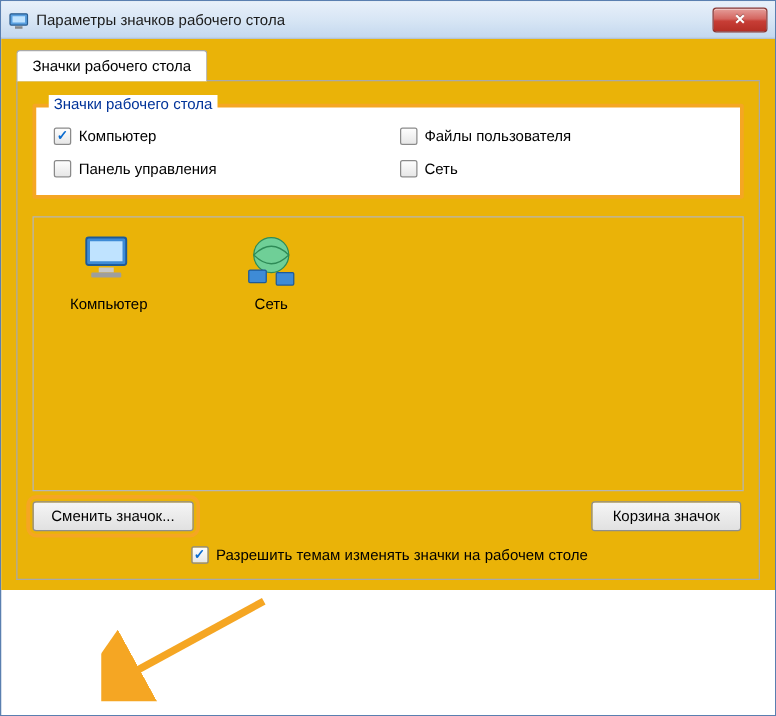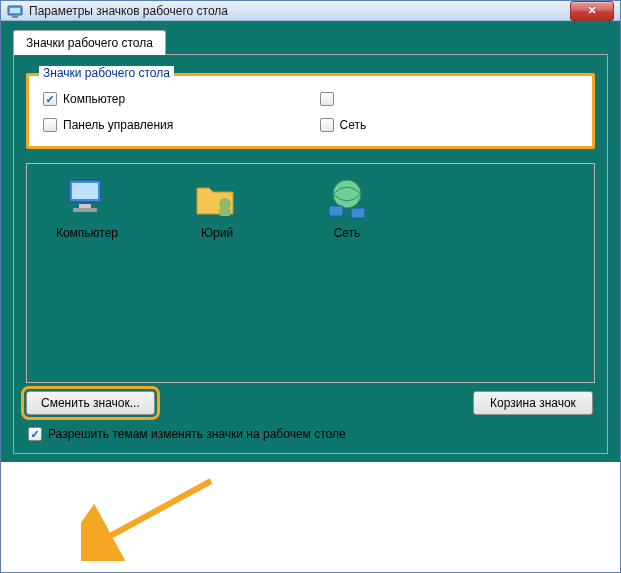--- a/index.html
+++ b/index.html
@@ -1,40 +1,40 @@
 <!DOCTYPE html>
 <html><head>
   <meta charset="utf-8">
   <style>
     * { box-sizing: border-box; margin: 0; padding: 0; font-family: "Segoe UI", Tahoma, sans-serif; font-size: 12px; }
     body { background: #fff; }
     .window { width: 621px; height: 573px; background: #fff; border: 1px solid #5a7fb0; position: relative; }
-    .titlebar { height: 20px; background: linear-gradient(to bottom, #e8f0fa 0%, #d8e6f5 50%, #c4d8ee 100%); border-bottom: 1px solid #9db7d8; display: flex; align-items: center; padding: 0 6px; position: relative; }
+    .titlebar { height: 30px; background: linear-gradient(to bottom, #e8f0fa 0%, #d8e6f5 50%, #c4d8ee 100%); border-bottom: 1px solid #9db7d8; display: flex; align-items: center; padding: 0 6px; position: relative; }
     .titlebar-icon { width: 16px; height: 16px; margin-right: 6px; }
     .titlebar-title { color: #1a1a1a; flex: 1; }
     .close-btn { width: 44px; height: 20px; background: linear-gradient(to bottom, #e59e9a 0%, #d4655f 45%, #c73e36 55%, #b52e25 100%); border: 1px solid #8a3530; border-radius: 3px; display: flex; align-items: center; justify-content: center; cursor: pointer; box-shadow: inset 0 1px 0 rgba(255,255,255,0.4); }
     .close-x { color: #fff; font-weight: bold; font-size: 11px; text-shadow: 0 -1px 0 rgba(0,0,0,0.3); }
-    .content { padding: 8px 12px; background: #0f766e; }
+    .content { padding: 8px 12px; background: #eab308; }
     .tabs { display: flex; border-bottom: 1px solid #a9a9a9; position: relative; }
     .tab { padding: 5px 12px; border: 1px solid #a9a9a9; border-bottom: none; background: #fff; border-top-left-radius: 3px; border-top-right-radius: 3px; cursor: pointer; position: relative; top: 1px; }
     .tab-panel { border: 1px solid #a9a9a9; border-top: none; padding: 12px; }
     .groupbox { border: 3px solid #f5a623; border-radius: 2px; padding: 8px 14px 14px 14px; margin-top: 6px; position: relative; background: #fff; }
     .groupbox-legend { position: absolute; top: -10px; left: 10px; background: #fff; padding: 0 4px; color: #003399; }
     .checkbox-grid { display: grid; grid-template-columns: 1fr 1fr; row-gap: 12px; column-gap: 18px; margin-top: 8px; }
     .checkbox-row { display: flex; align-items: center; gap: 6px; }
     .chk { width: 14px; height: 14px; border: 1px solid #8a8a8a; background: linear-gradient(to bottom,#fdfdfd,#e7e7e7); border-radius: 2px; display: inline-flex; align-items: center; justify-content: center; cursor: pointer; }
     .chk.checked::after { content: "✓"; color: #0a6bcf; font-size: 11px; font-weight: bold; line-height: 1; }
     .icon-area { border: 1px solid #b5b5b5; margin-top: 14px; padding: 10px; min-height: 220px; display: flex; flex-wrap: wrap; align-content: flex-start; gap: 20px 30px; }
     .desktop-icon { width: 100px; display: flex; flex-direction: column; align-items: center; text-align: center; cursor: pointer; }
     .desktop-icon .bigicon { width: 48px; height: 48px; margin-bottom: 4px; }
     .desktop-icon .label { line-height: 1.2; }
     .button-row { margin-top: 8px; display: flex; justify-content: space-between; gap: 8px; padding-right: 2px; position: relative; }
     .btn { padding: 4px 14px; background: linear-gradient(to bottom,#f5f5f5,#e1e1e1); border: 1px solid #8e8e8e; border-radius: 3px; cursor: pointer; min-width: 120px; text-align: center; }
     .btn.highlighted { outline: 3px solid #f5a623; outline-offset: 2px; }
-    .allow-themes { display: flex; align-items: center; gap: 6px; margin-top: 12px; margin-left: 2px; }
+    .allow-themes { display: flex; align-items: center; gap: 6px; margin-top: 12px; margin-left: 2px; justify-content: center; }
     
     .arrow-overlay { position: absolute; left: 80px; top: 470px; pointer-events: none; }
   </style>
 </head>
 <body>
 
 <div class="window">
   <div class="titlebar">
     <span class="titlebar-icon">
       <svg viewBox="0 0 16 16">
@@ -59,20 +59,21 @@
 
       <div class="groupbox">
         <div class="groupbox-legend">Значки рабочего стола</div>
         <div class="checkbox-grid">
           <div class="checkbox-row">
             <span class="chk checked"></span>
             <span>Компьютер</span>
           </div>
           <div class="checkbox-row">
             <span class="chk"></span>
+            <span>Файлы пользователя</span>
           </div>
           <div class="checkbox-row">
             <span class="chk"></span>
             <span>Панель управления</span>
           </div>
           <div class="checkbox-row">
             <span class="chk"></span>
             <span>Сеть</span>
           </div>
         </div>
@@ -82,30 +83,20 @@
         <div class="desktop-icon">
           <span class="bigicon">
             <svg viewBox="0 0 48 48">
                 <rect x="6" y="6" width="32" height="22" rx="2" fill="#3e8bd6" stroke="#1d5a99" stroke-width="1.5"></rect>
                 <rect x="9" y="9" width="26" height="16" fill="#bfe3ff"></rect>
                 <rect x="16" y="30" width="12" height="4" fill="#c8c8c8"></rect>
                 <rect x="10" y="34" width="24" height="4" rx="1" fill="#9e9e9e"></rect>
               </svg>
           </span>
           <span class="label">Компьютер</span>
-        </div>
-        <div class="desktop-icon">
-          <span class="bigicon">
-            <svg viewBox="0 0 48 48">
-                <path d="M4 14 L4 40 L40 40 L40 18 L20 18 L16 14 Z" fill="#f5c552" stroke="#c8921f"></path>
-                <circle cx="32" cy="30" r="6" fill="#8fb96d"></circle>
-                <rect x="26" y="34" width="12" height="8" rx="3" fill="#8fb96d"></rect>
-              </svg>
-          </span>
-          <span class="label">Юрий</span>
         </div>
         <div class="desktop-icon">
           <span class="bigicon">
             <svg viewBox="0 0 48 48">
                 <circle cx="24" cy="20" r="14" fill="#6fcf97" stroke="#2e8b57"></circle>
                 <path d="M10 20 Q24 6 38 20 Q24 34 10 20" fill="none" stroke="#2e8b57"></path>
                 <rect x="6" y="32" width="14" height="10" rx="1" fill="#3e8bd6" stroke="#1d5a99"></rect>
                 <rect x="28" y="34" width="14" height="10" rx="1" fill="#3e8bd6" stroke="#1d5a99"></rect>
               </svg>
           </span>

